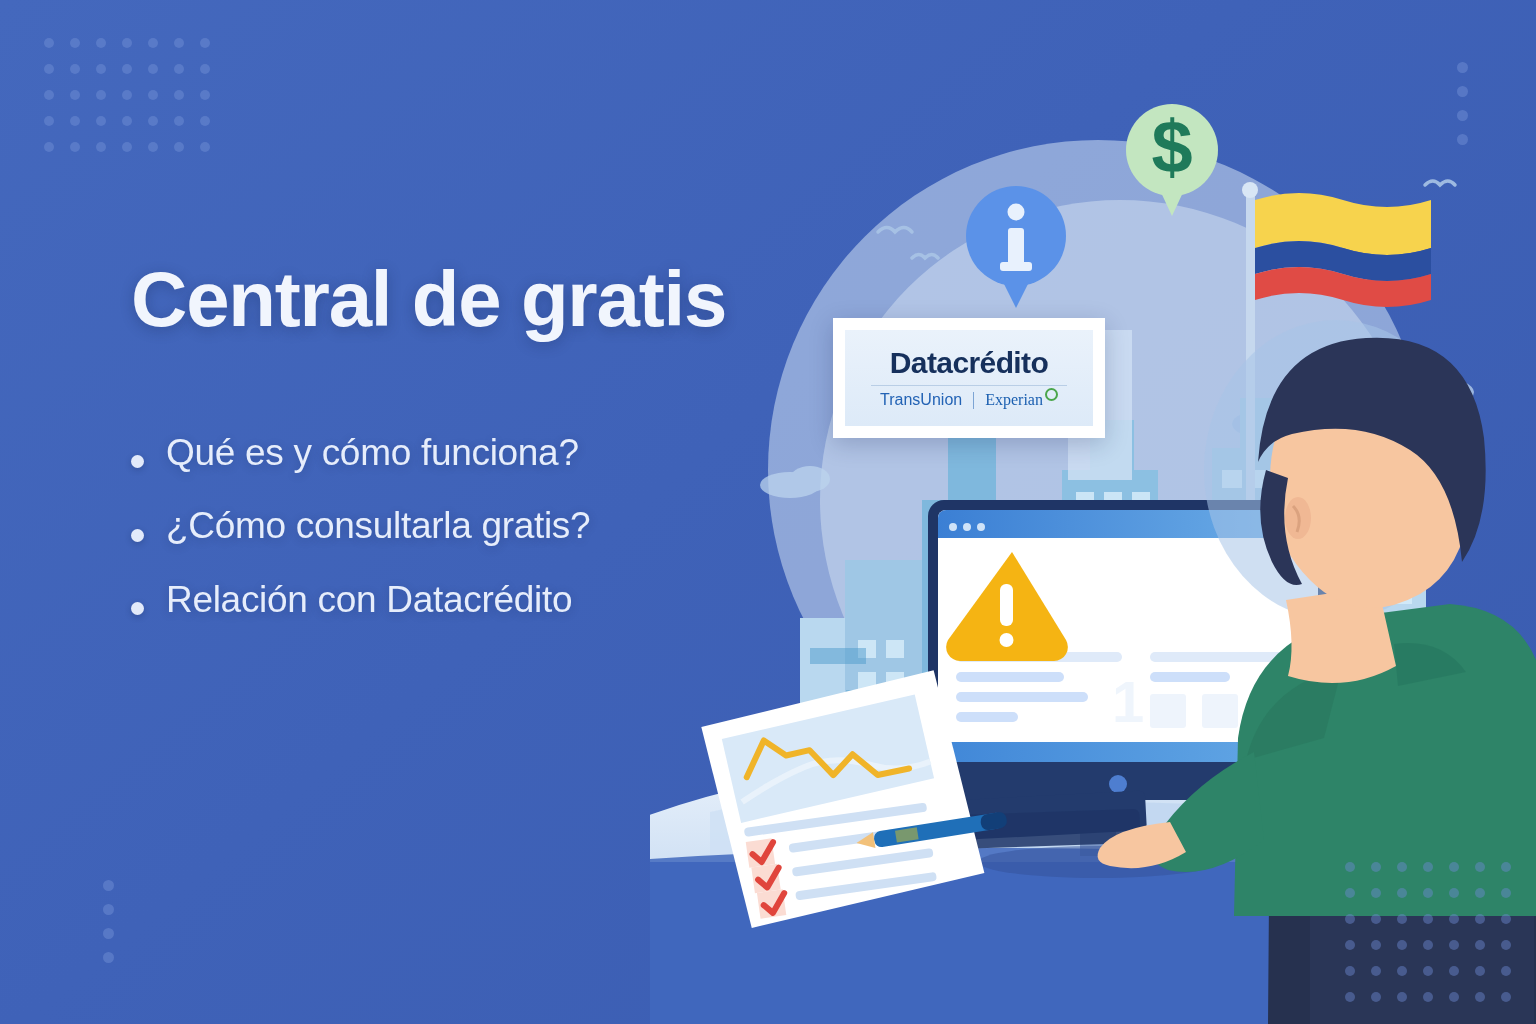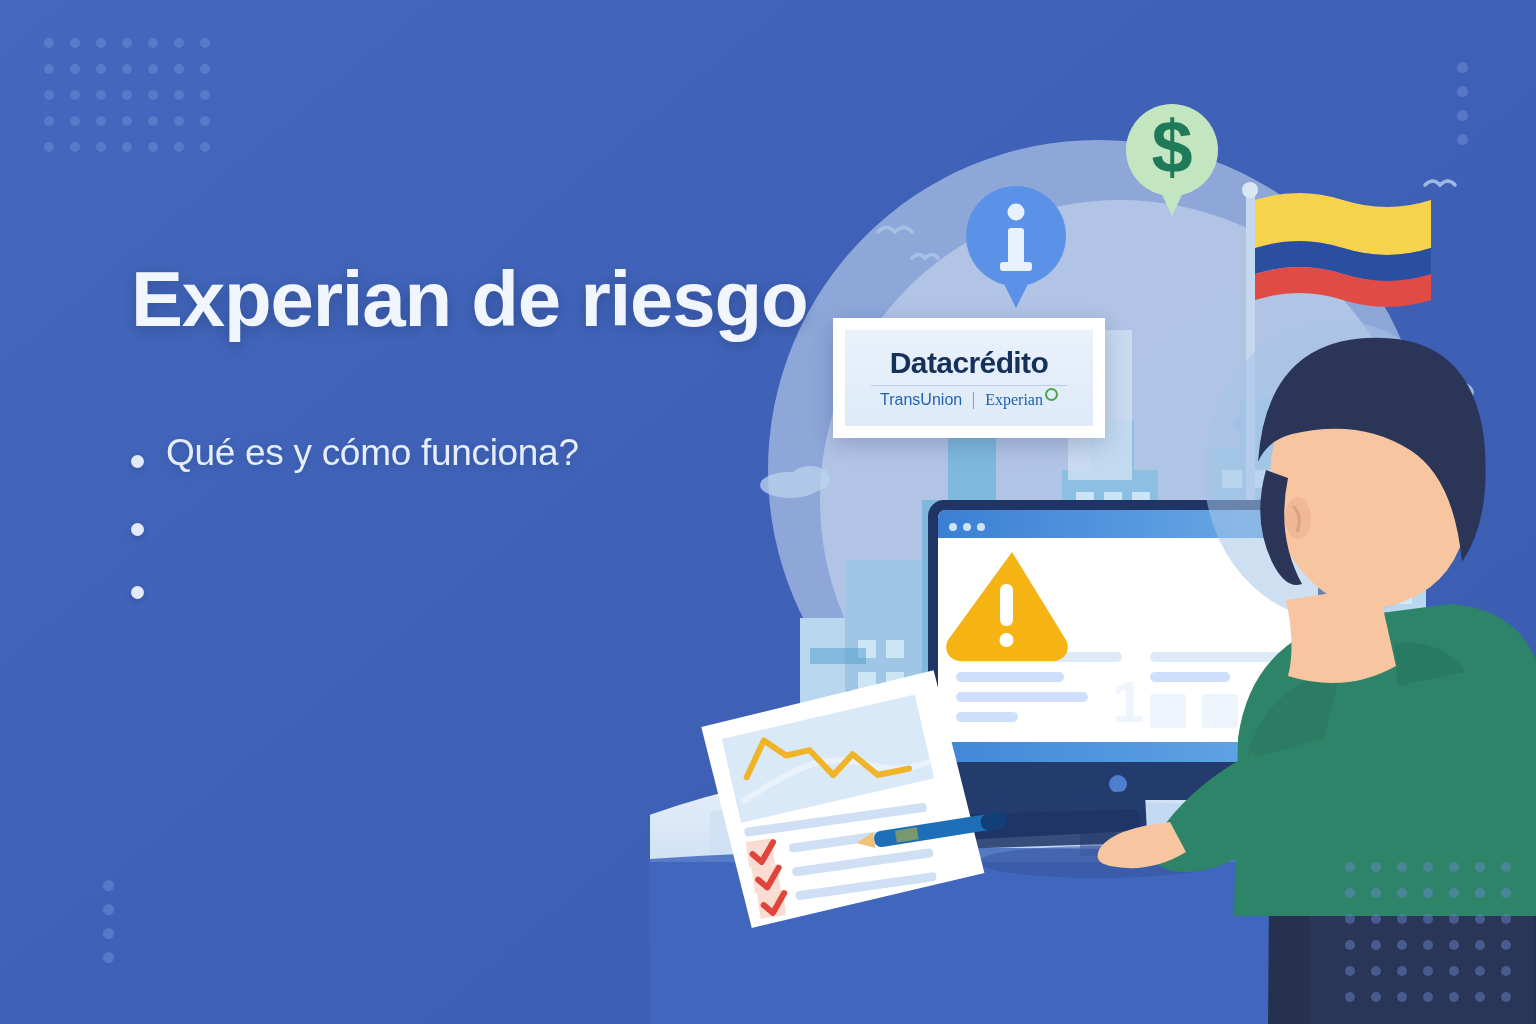--- a/index.html
+++ b/index.html
@@ -292,33 +292,35 @@
         <span id="dc-tu">TransUnion</span>
         <span id="dc-sep"></span>
         <span id="dc-ex">Experian</span>
         <span id="dc-ring"></span>
       </div>
     </div>
   </div>
 
 
   <h1 id="headline">
-    <span class="ln">Experian de riesgo</span>
+    <span class="ln">Central de gratis</span>
   </h1>
 
   <ul id="bullets" style="list-style:none;margin:0;padding:0;">
     <li class="bullet">
       <span class="dot"></span>
       <span class="btxt">Qué es y cómo funciona?</span>
     </li>
     <li class="bullet">
       <span class="dot"></span>
+      <span class="btxt">¿Cómo consultarla gratis?</span>
     </li>
     <li class="bullet">
       <span class="dot"></span>
+      <span class="btxt">Relación con Datacrédito</span>
     </li>
   </ul>
 
   <div class="dotgrid" id="dg-tl" style="left: 44px; top: 38px;">
       <i style="left: 0px; top: 0px; height: 10px; width: 10px; background: rgb(108, 138, 210); opacity: 0.55;"></i>
       <i style="left: 26px; top: 0px; height: 10px; width: 10px; background: rgb(108, 138, 210); opacity: 0.55;"></i>
       <i style="left: 52px; top: 0px; height: 10px; width: 10px; background: rgb(108, 138, 210); opacity: 0.55;"></i>
       <i style="left: 78px; top: 0px; height: 10px; width: 10px; background: rgb(108, 138, 210); opacity: 0.55;"></i>
       <i style="left: 104px; top: 0px; height: 10px; width: 10px; background: rgb(108, 138, 210); opacity: 0.55;"></i>
       <i style="left: 130px; top: 0px; height: 10px; width: 10px; background: rgb(108, 138, 210); opacity: 0.55;"></i>

